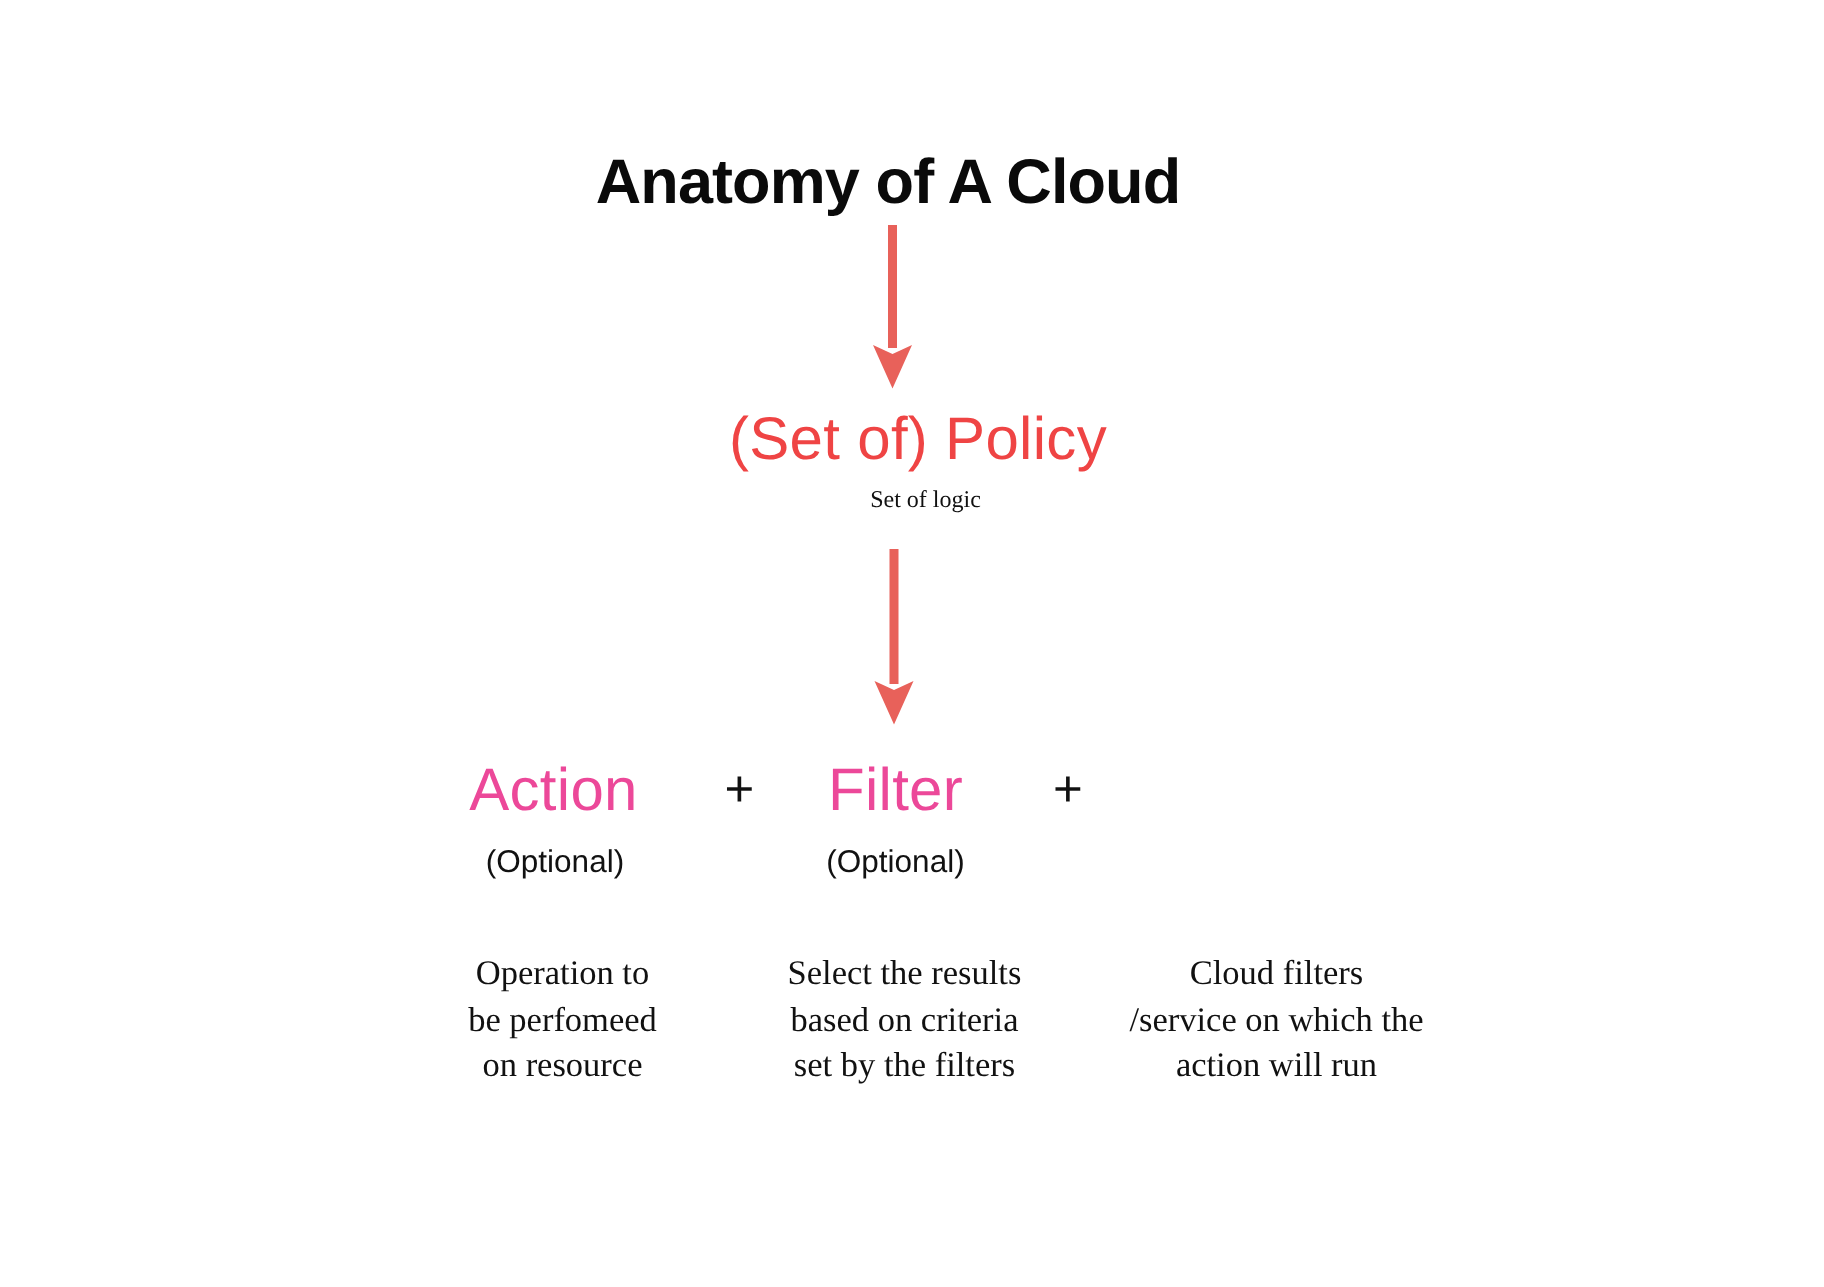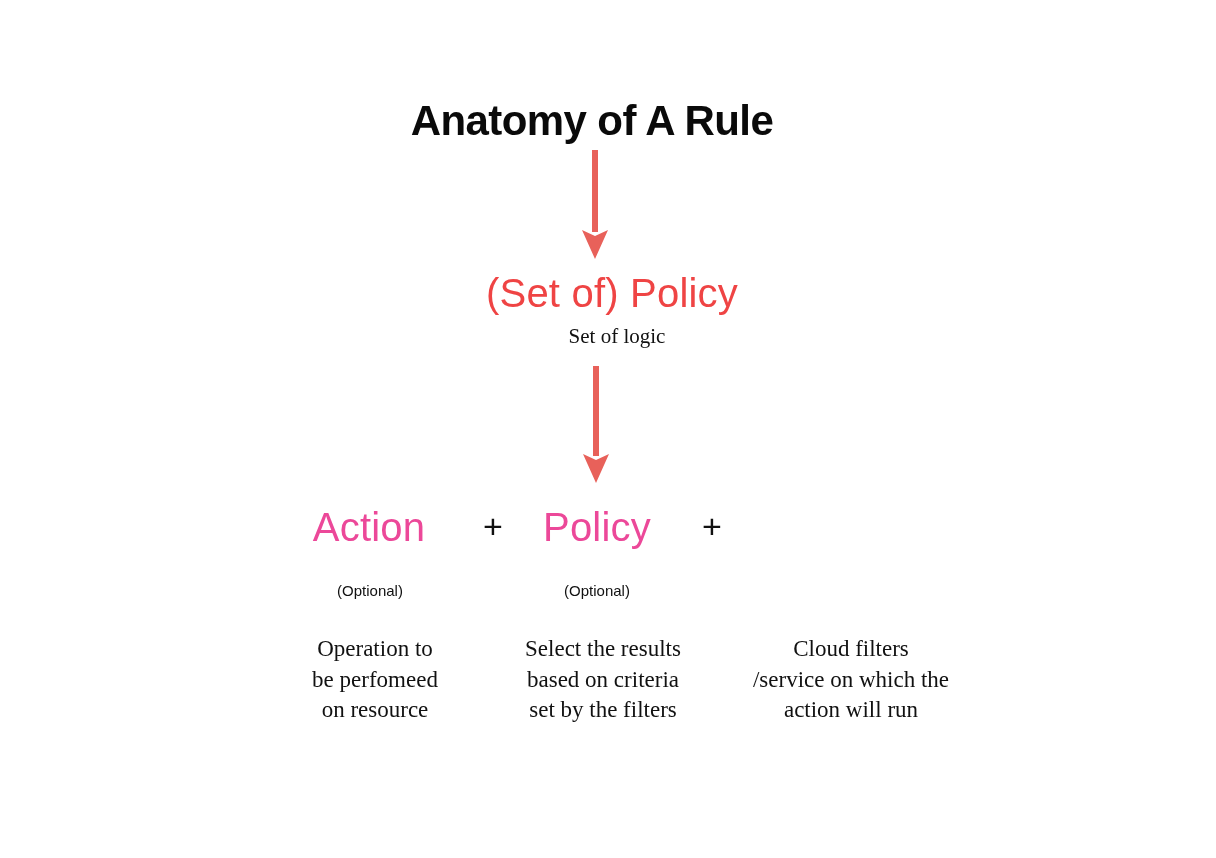--- a/index.html
+++ b/index.html
@@ -59,21 +59,21 @@
   }
   .policy-main > span { display: inline-block; transform: translateX(4px); }
 
   .policy-sub {
     position: absolute;
     left: 0;
     right: 0;
     top: 324px;
     text-align: center;
     font-family: "Liberation Serif", serif;
-    font-size: 21px;
+    font-size: 16px;
     color: #111111;
     line-height: 1.2;
     text-decoration: underline;
   }
   .policy-sub > span { display: inline-block; transform: translateX(9px); }
 
   
   .row {
     position: absolute;
     top: 503px;
@@ -111,25 +111,24 @@
   .term-filter   { left: 517px;  width: 160px; }
   .plus-2        { left: 682px;  width: 60px;  }
   .term-resource { left: 739px;  width: 180px; }
 
   .optional {
     position: absolute;
     top: 562px;
     text-align: center;
     font-family: "Liberation Sans", sans-serif;
     font-weight: 300;
-    font-size: 15px;
+    font-size: 21px;
     color: #111111;
     line-height: 1.2;
     white-space: nowrap;
-    margin-top: 20px;
   }
   .optional-action { left: 290px; width: 160px; }
   .optional-filter { left: 517px; width: 160px; }
 
   
   .desc {
     position: absolute;
     top: 634px;
     text-align: center;
     font-family: "Liberation Serif", serif;
@@ -143,21 +142,21 @@
   .desc-resource { left: 723px; width: 256px; }
 
   .desc .line { display: block; }
 </style>
 </head>
 <body>
 
 <div class="canvas">
 
   <div class="title">
-    <span>Anatomy of A Rule</span>
+    <span>Anatomy of A Cloud</span>
   </div>
 
   <svg class="arrow" style="left:578px; top:150px;" width="34" height="112" viewBox="0 0 34 112">
     <path d="M17 0 L17 82" stroke="#e8615a" stroke-width="6" fill="none" stroke-linecap="butt"></path>
     <path d="M17 109 L4 80 L17 86 L30 80 Z" fill="#e8615a"></path>
   </svg>
 
   <div class="policy-main">
     <span>(Set of) Policy</span>
   </div>
@@ -168,21 +167,21 @@
   <svg class="arrow" style="left:580px; top:366px;" width="34" height="120" viewBox="0 0 34 120">
     <path d="M16 0 L16 90" stroke="#e8615a" stroke-width="6" fill="none" stroke-linecap="butt"></path>
     <path d="M16 117 L3 88 L16 94 L29 88 Z" fill="#e8615a"></path>
   </svg>
 
   <div class="row">
     <div class="term term-action">Action</div>
 
     <div class="plus plus-1">+</div>
 
-    <div class="term term-filter">Policy</div>
+    <div class="term term-filter">Filter</div>
 
     <div class="plus plus-2">+</div>
 
   </div>
 
   <div class="optional optional-action">(Optional)</div>
   <div class="optional optional-filter">(Optional)</div>
 
   <div class="desc desc-action">
     <span class="line">Operation to</span>

